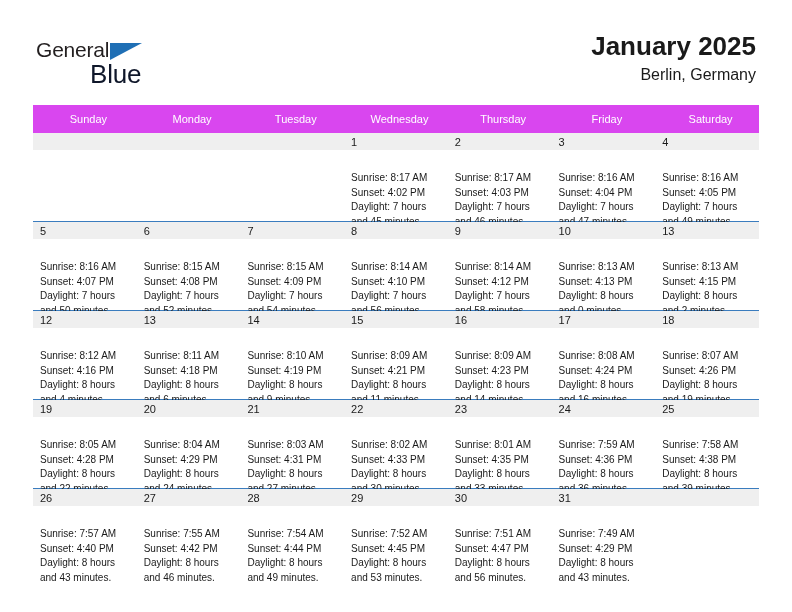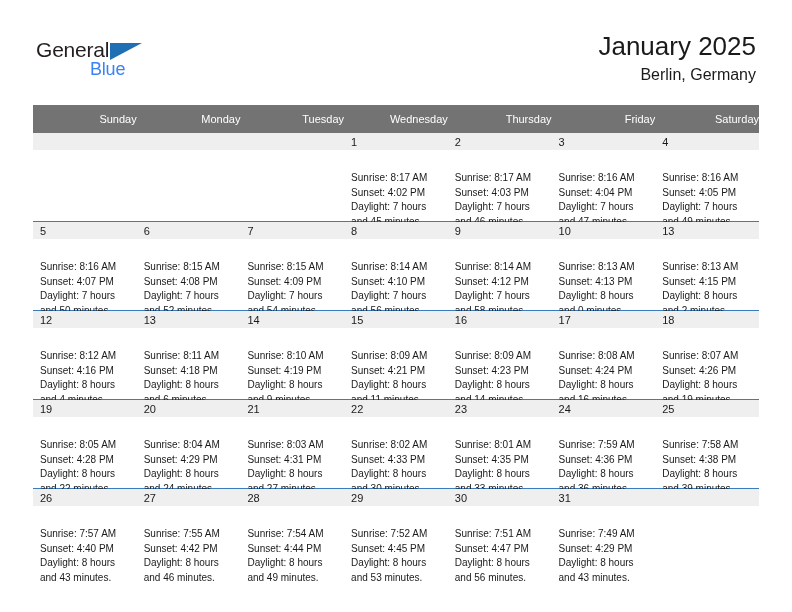--- a/index.html
+++ b/index.html
@@ -51,60 +51,61 @@
     top: 5px;
     width: 0;
     height: 0;
     border-left: 32px solid #1f6fb5;
     border-bottom: 17px solid transparent;
   }
   .logo-blue {
     position: absolute;
     left: 54px;
     top: 21px;
-    font-size: 18px;
-    color: #3b82f6;
+    font-size: 26px;
+    color: #0f172a;
     letter-spacing: -0.2px;
     font-family: "Liberation Sans", sans-serif;
   }
   .title-block {
     position: absolute;
     right: 36px;
     top: 30px;
     text-align: right;
   }
   .cal-title {
     font-size: 26px;
     color: #1a1a1a;
     line-height: 32px;
     white-space: nowrap;
+    font-weight: bold;
   }
   .cal-subtitle {
     font-size: 16px;
     color: #1a1a1a;
     line-height: 20px;
     margin-top: 3px;
     white-space: nowrap;
   }
 
   
   .calendar {
     position: absolute;
     left: 33px;
     top: 105px;
     width: 726px;
     border-collapse: collapse;
     table-layout: fixed;
   }
   .calendar th {
-    background: #737373;
+    background: #d946ef;
     color: #ffffff;
     font-size: 11px;
     font-weight: normal;
-    text-align: right;
+    text-align: center;
     padding: 5px 0 5px 7px;
     height: 18px;
     vertical-align: middle;
   }
   .calendar td {
     vertical-align: top;
     padding: 0;
     height: 88px;
     border-top: 1px solid #3a7cbe;
   }

